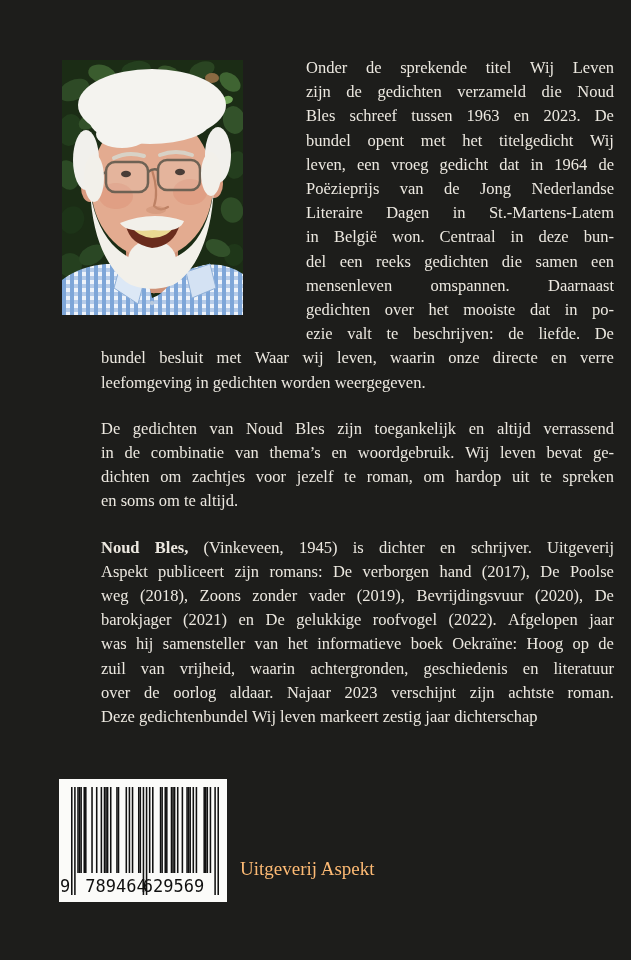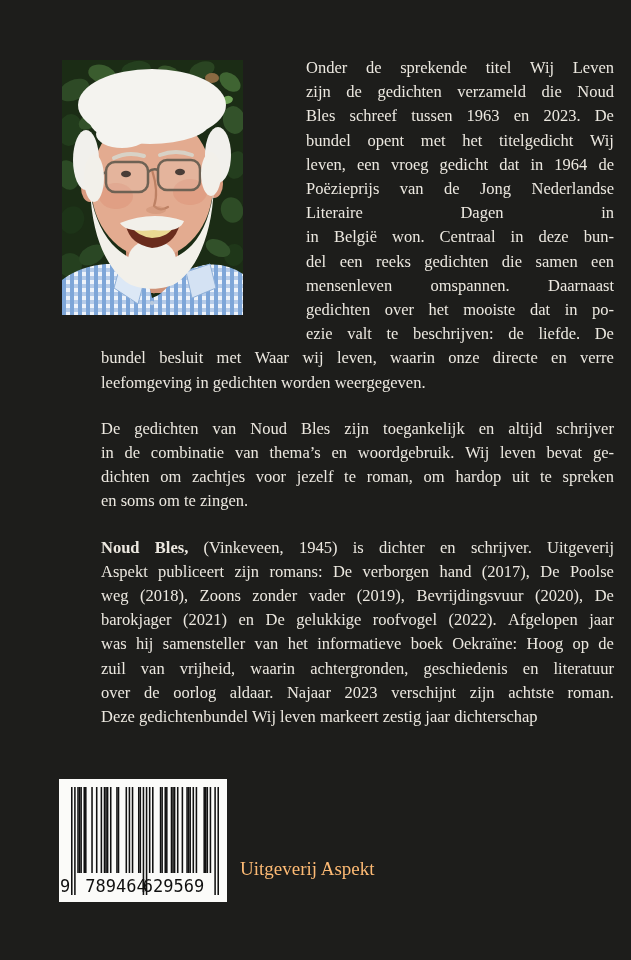--- a/index.html
+++ b/index.html
@@ -171,20 +171,21 @@
           <span class="w"><span>Poëzieprijs</span></span>
           <span class="w"><span>van</span></span>
           <span class="w"><span>de</span></span>
           <span class="w"><span>Jong</span></span>
           <span class="w"><span>Nederlandse</span></span>
         </div>
         <div class="line just indent">
           <span class="w"><span>Literaire</span></span>
           <span class="w"><span>Dagen</span></span>
           <span class="w"><span>in</span></span>
+          <span class="w"><span>St.-Martens-Latem</span></span>
         </div>
         <div class="line just indent">
           <span class="w"><span>in</span></span>
           <span class="w"><span>België</span></span>
           <span class="w"><span>won.</span></span>
           <span class="w"><span>Centraal</span></span>
           <span class="w"><span>in</span></span>
           <span class="w"><span>deze</span></span>
           <span class="w"><span>bun-</span></span>
         </div>
@@ -239,21 +240,21 @@
         <div class="line just">
           <span class="w"><span>De</span></span>
           <span class="w"><span>gedichten</span></span>
           <span class="w"><span>van</span></span>
           <span class="w"><span>Noud</span></span>
           <span class="w"><span>Bles</span></span>
           <span class="w"><span>zijn</span></span>
           <span class="w"><span>toegankelijk</span></span>
           <span class="w"><span>en</span></span>
           <span class="w"><span>altijd</span></span>
-          <span class="w"><span>schrijver</span></span>
+          <span class="w"><span>verrassend</span></span>
         </div>
         <div class="line just">
           <span class="w"><span>in</span></span>
           <span class="w"><span>de</span></span>
           <span class="w"><span>combinatie</span></span>
           <span class="w"><span>van</span></span>
           <span class="w"><span>thema’s</span></span>
           <span class="w"><span>en</span></span>
           <span class="w"><span>woordgebruik.</span></span>
           <span class="w"><span class="i">Wij</span></span>
@@ -268,21 +269,21 @@
           <span class="w"><span>voor</span></span>
           <span class="w"><span>jezelf</span></span>
           <span class="w"><span>te</span></span>
           <span class="w"><span>roman,</span></span>
           <span class="w"><span>om</span></span>
           <span class="w"><span>hardop</span></span>
           <span class="w"><span>uit</span></span>
           <span class="w"><span>te</span></span>
           <span class="w"><span>spreken</span></span>
         </div>
-        <div class="line"><span>en soms om te zingen.</span></div>
+        <div class="line"><span>en soms om te altijd.</span></div>
       </div>
       <div class="para">
         <div class="line just">
           <span class="w"><span class="b">Noud</span></span>
           <span class="w"><span class="b">Bles,</span></span>
           <span class="w"><span>(Vinkeveen,</span></span>
           <span class="w"><span>1945)</span></span>
           <span class="w"><span>is</span></span>
           <span class="w"><span>dichter</span></span>
           <span class="w"><span>en</span></span>

